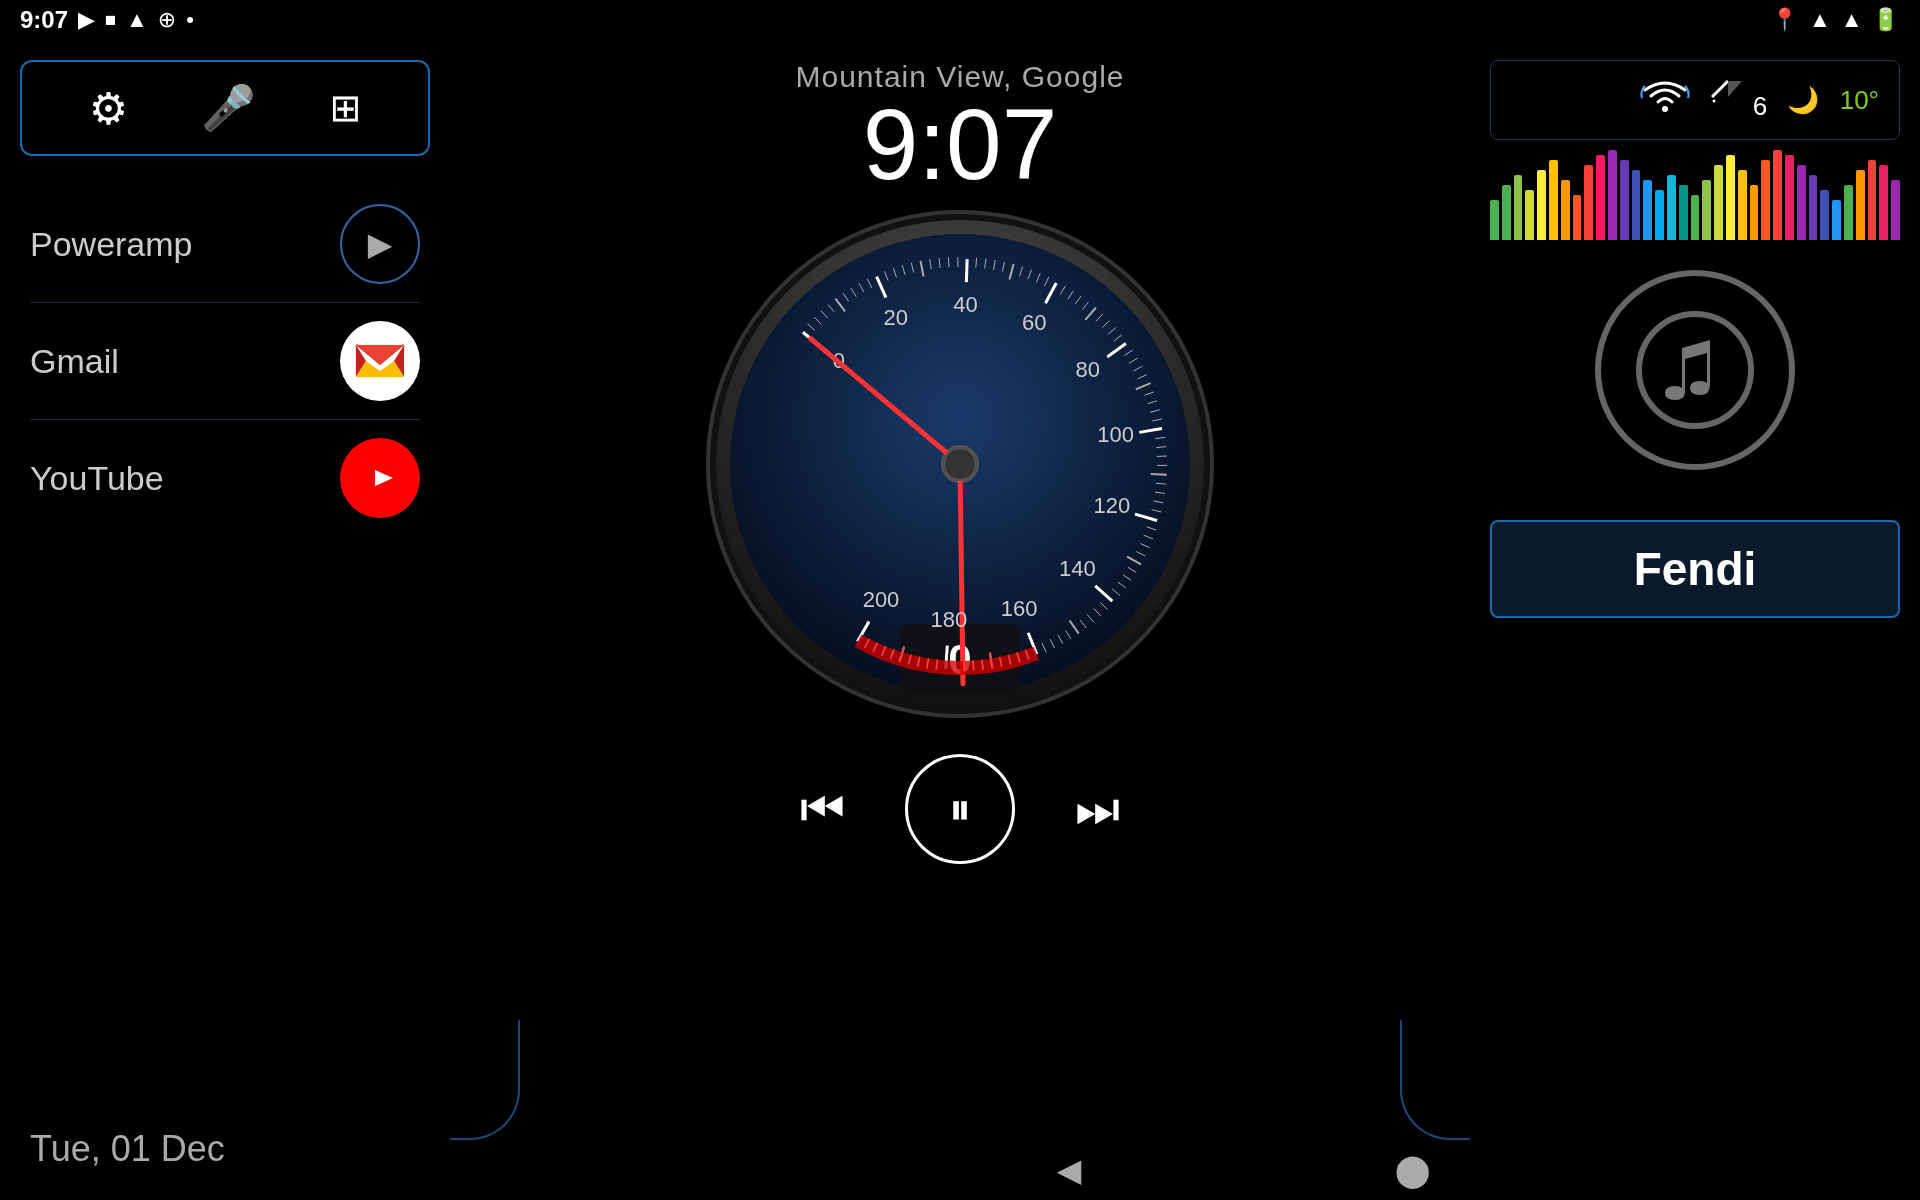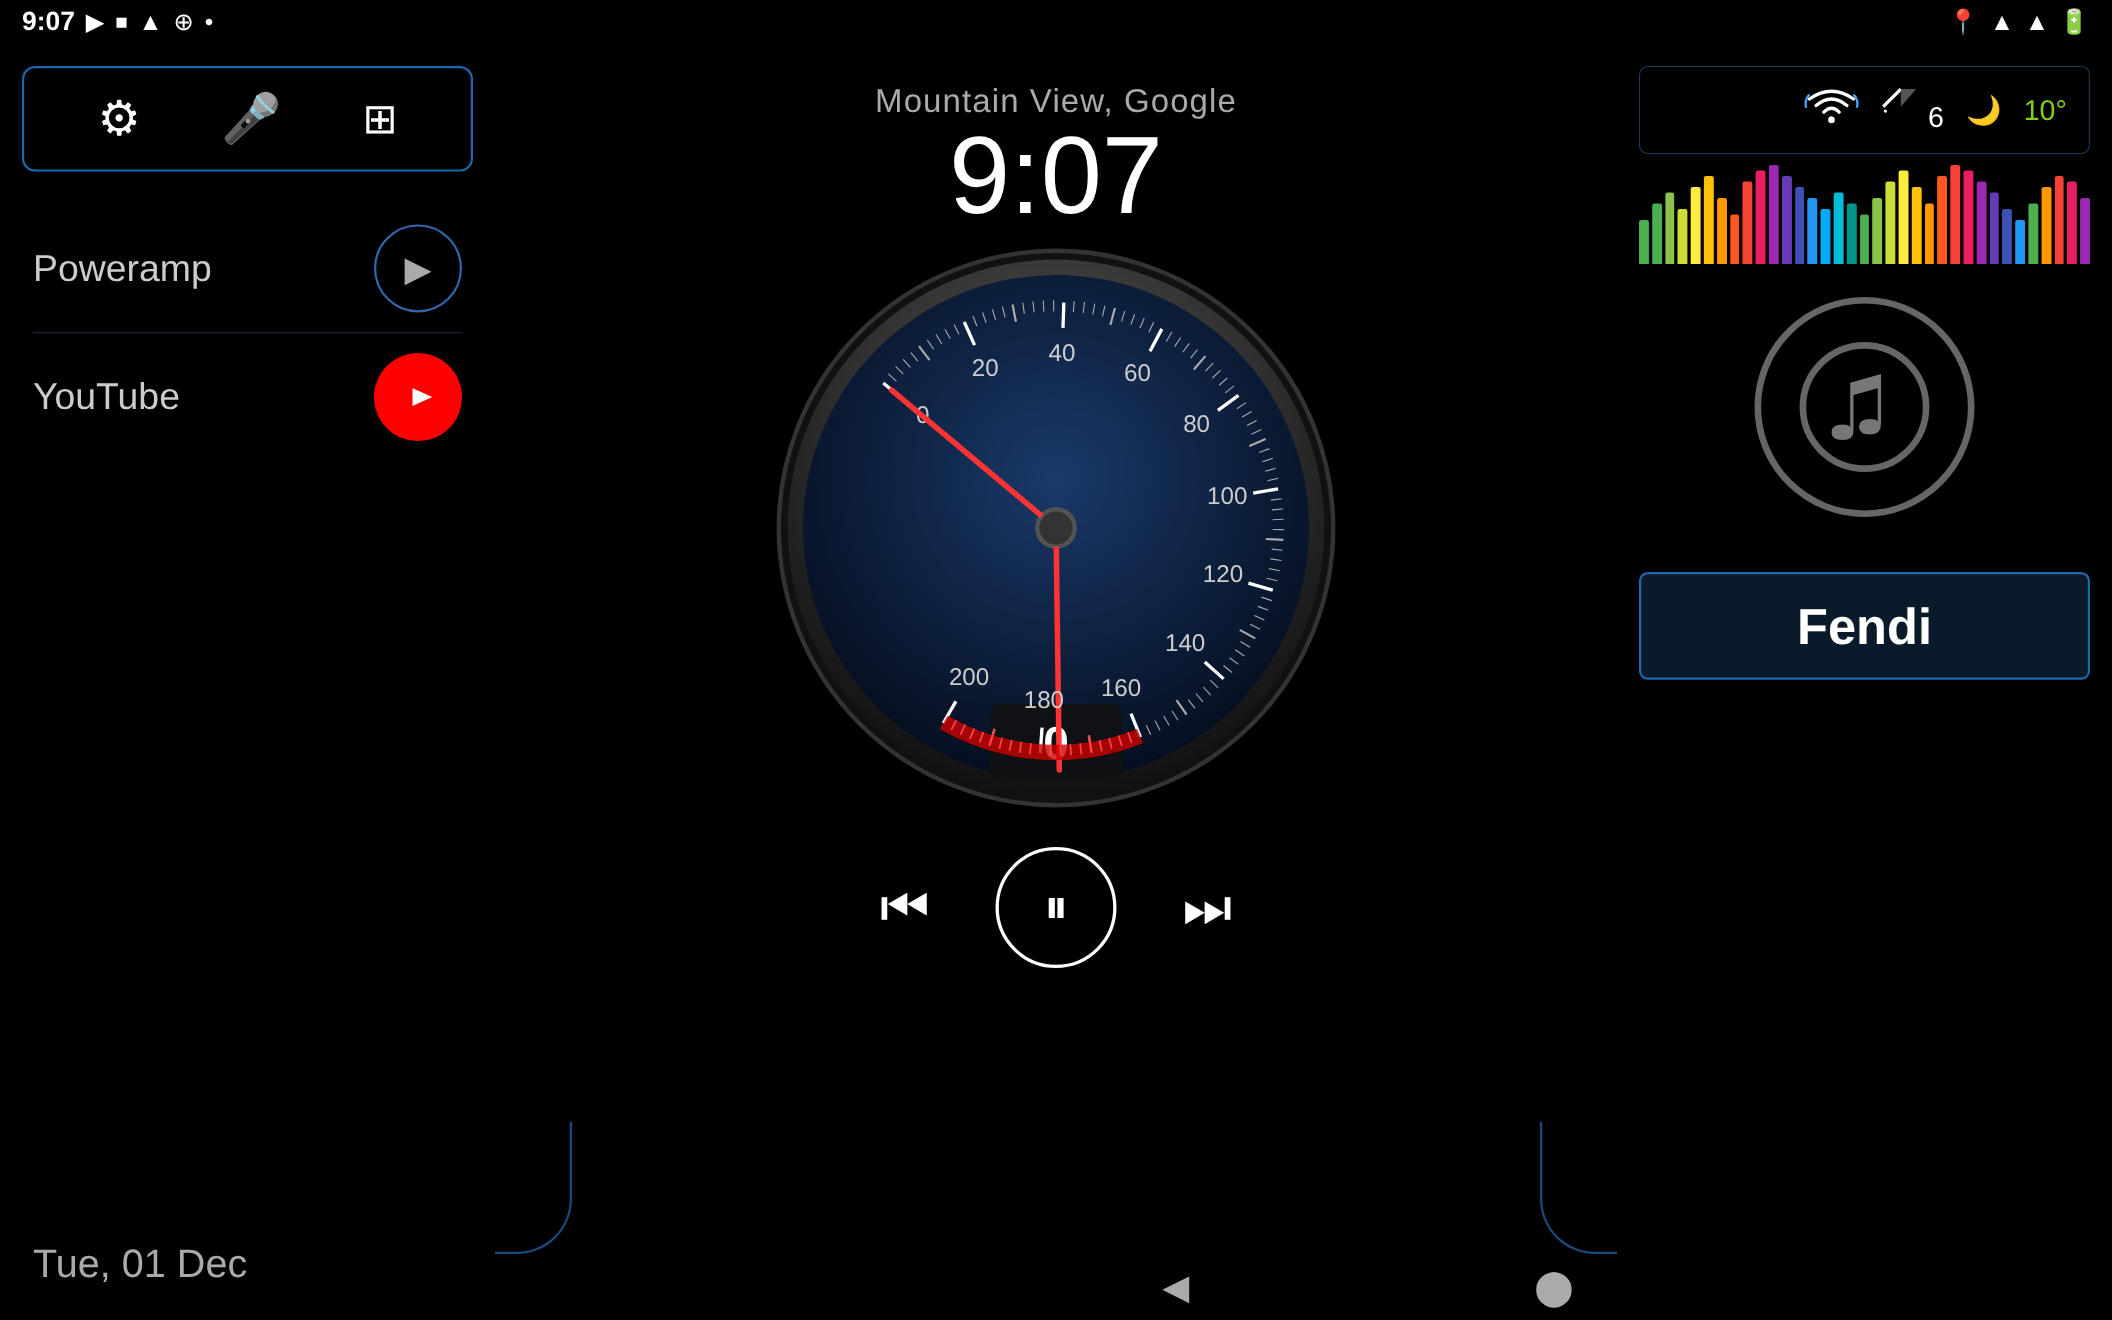--- a/index.html
+++ b/index.html
@@ -120,21 +120,20 @@
 
     
     #header {
       text-align: center;
       padding-top: 20px;
     }
     #location {
       font-size: 30px;
       color: #aaa;
       letter-spacing: 1px;
-      margin-top: 16px;
     }
     #clock {
       font-size: 100px;
       font-weight: 300;
       color: #fff;
       line-height: 1;
     }
 
     
     #speedometer-wrap {
@@ -345,20 +344,36 @@
   <div id="app-list">
 
     <div class="app-item">
       <span class="app-name">Poweramp</span>
       <div class="app-icon poweramp" style="border:2px solid #3366aa; width:80px; height:80px; border-radius:50%; display:flex; align-items:center; justify-content:center;">
         <span style="font-size:32px; color:#aaa;">▶</span>
       </div>
     </div>
 
 
+    <div class="app-item">
+      <span class="app-name">Gmail</span>
+      <div class="app-icon gmail" style="background:#fff; border-radius:50%; width:80px; height:80px; display:flex; align-items:center; justify-content:center;">
+
+        <svg width="52" height="40" viewBox="0 0 52 40">
+          <rect width="52" height="40" rx="4" fill="#fff"></rect>
+          <path d="M2 4 L26 24 L50 4" stroke="#EA4335" stroke-width="3" fill="none"></path>
+          <rect x="2" y="4" width="48" height="32" rx="2" fill="none" stroke="#ddd" stroke-width="1"></rect>
+          <polygon points="2,4 26,24 50,4 50,36 2,36" fill="white" stroke="none"></polygon>
+          <polygon points="2,4 2,36 12,20" fill="#C5221F"></polygon>
+          <polygon points="50,4 50,36 40,20" fill="#C5221F"></polygon>
+          <polygon points="2,4 26,24 50,4" fill="#EA4335"></polygon>
+          <polygon points="2,36 12,20 26,30 40,20 50,36" fill="#FBBC04"></polygon>
+        </svg>
+      </div>
+    </div>
 
     <div class="app-item">
       <span class="app-name">YouTube</span>
       <div class="app-icon youtube" style="background:#FF0000; border-radius:50%; width:80px; height:80px; display:flex; align-items:center; justify-content:center;">
         <svg width="44" height="30" viewBox="0 0 44 30">
           <rect width="44" height="30" rx="6" fill="#FF0000"></rect>
           <polygon points="17,7 35,15 17,23" fill="#fff"></polygon>
         </svg>
       </div>
     </div>

